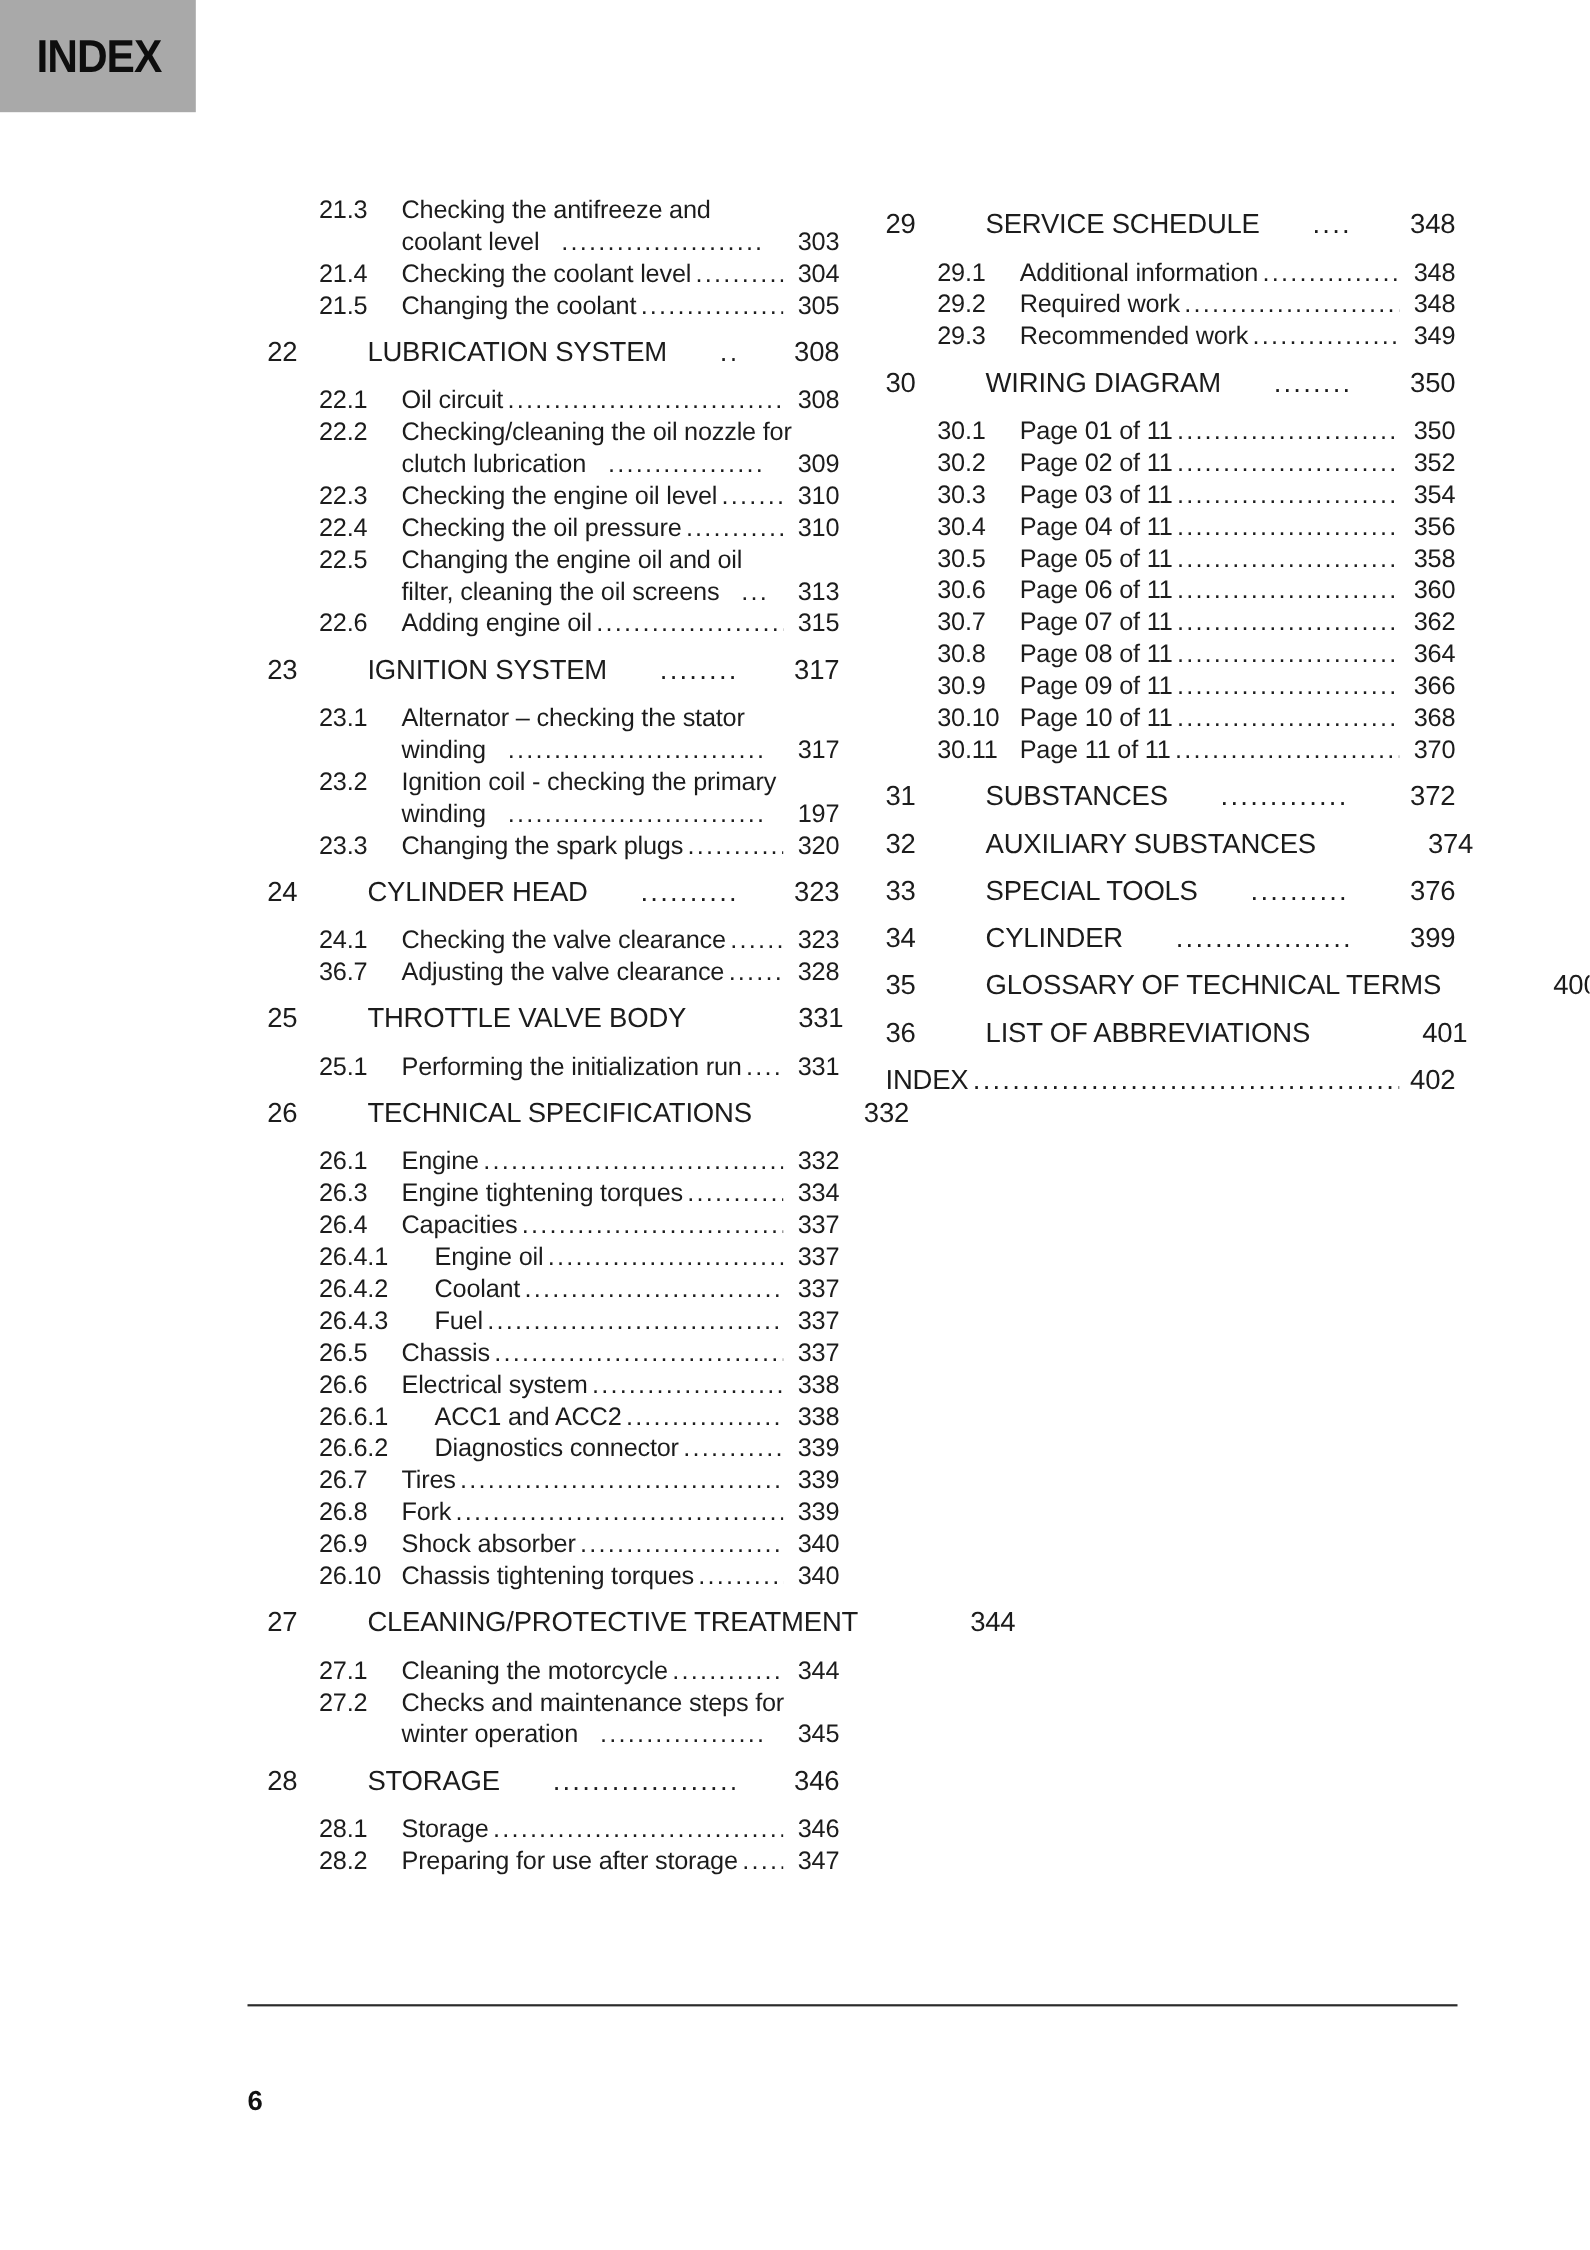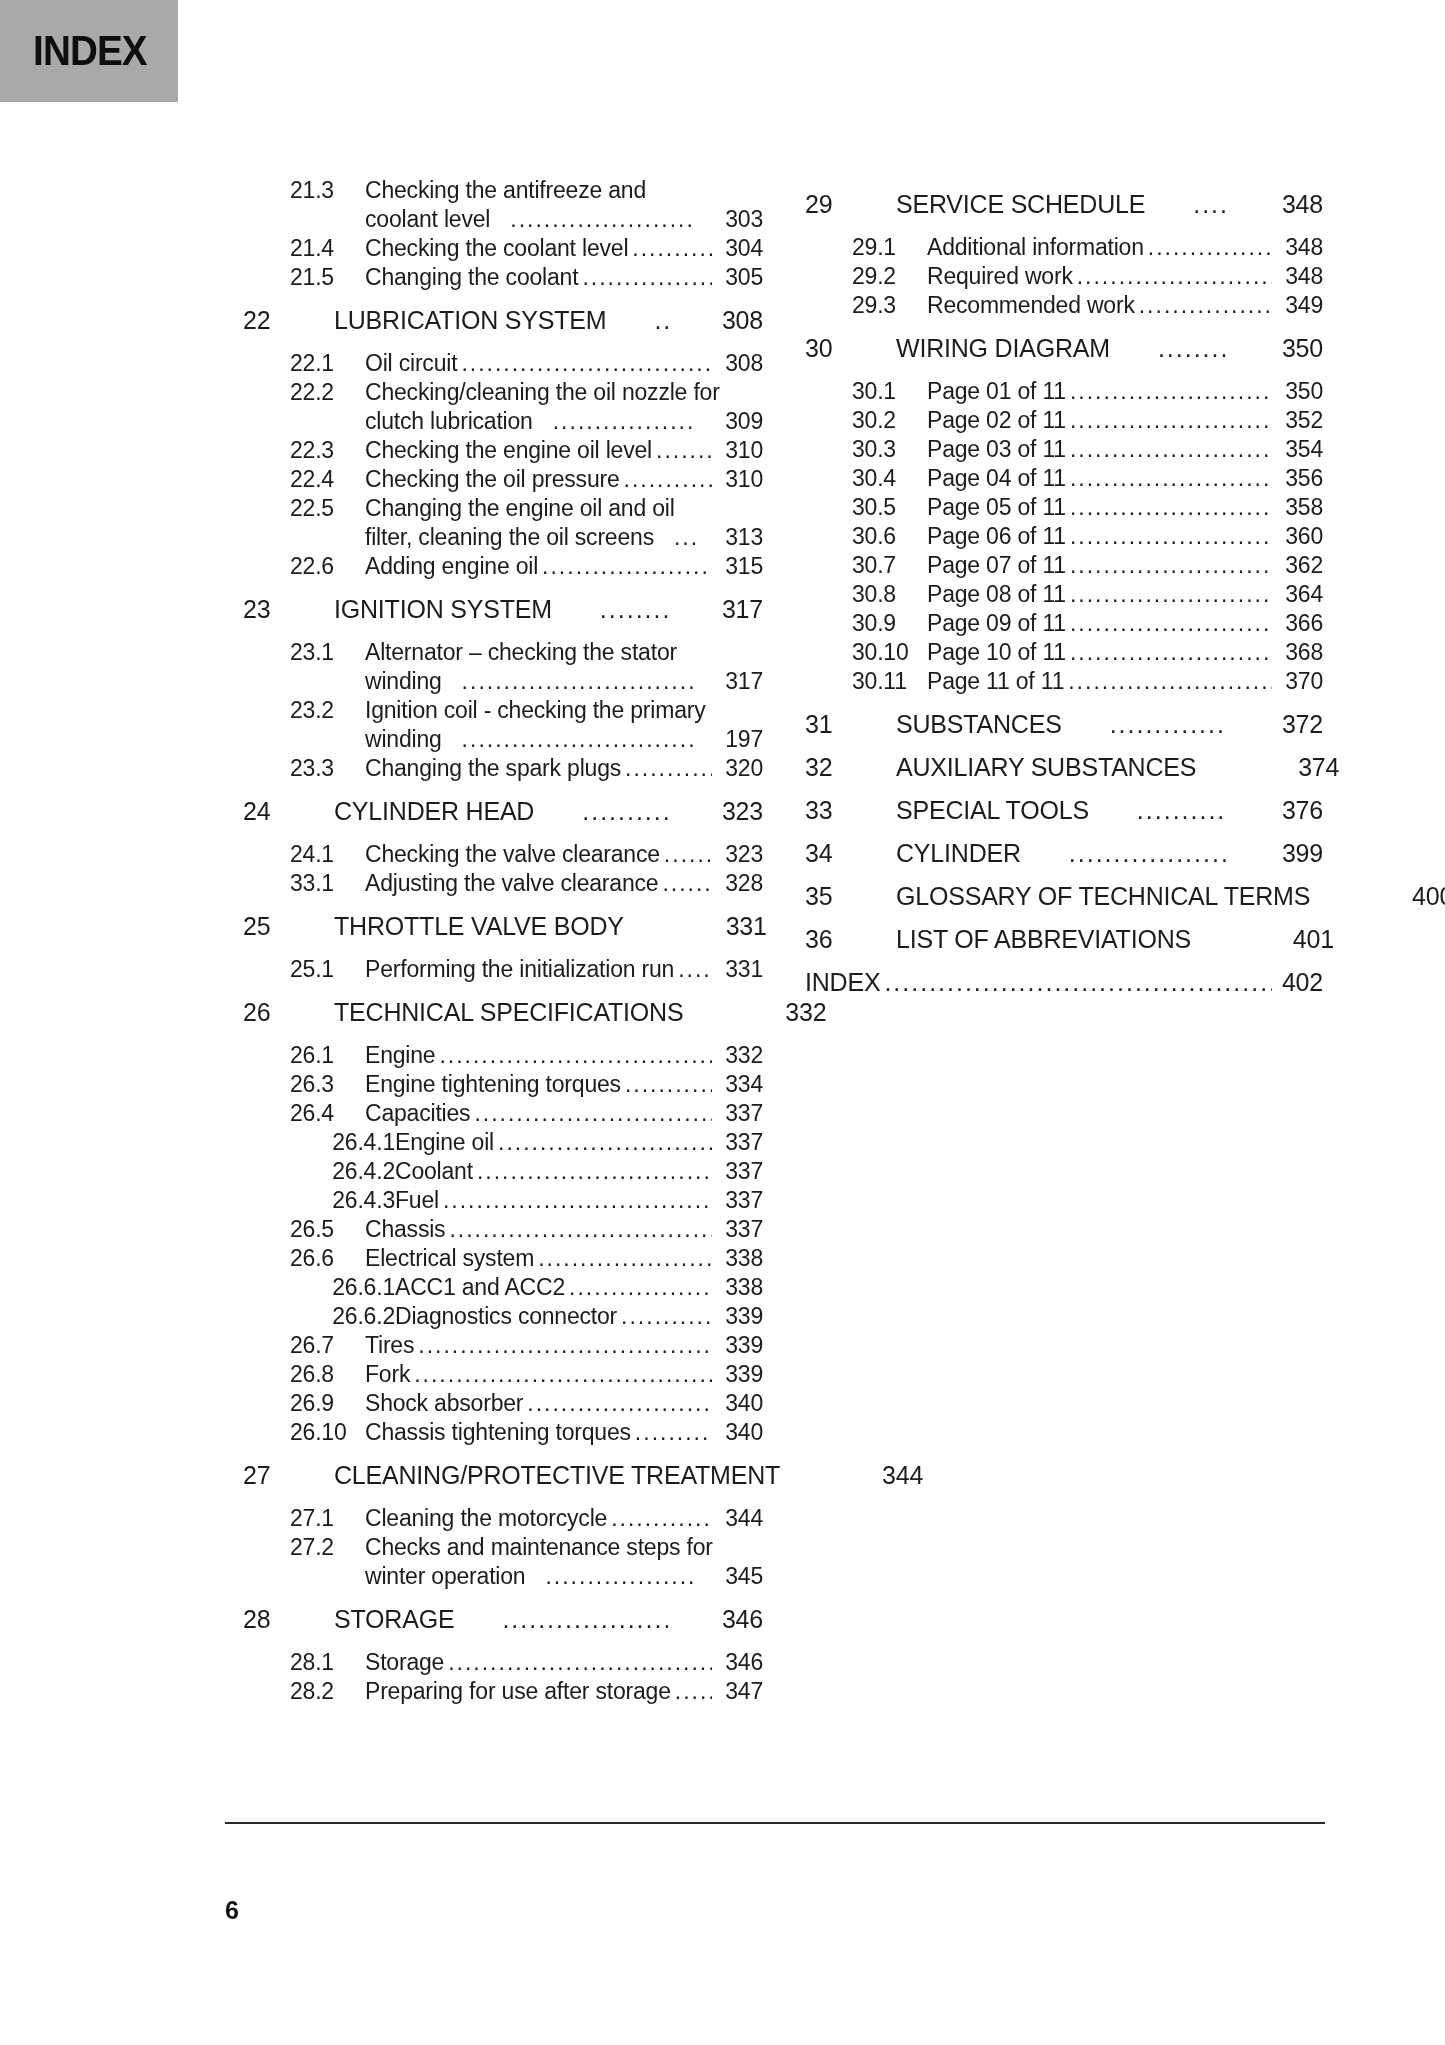--- a/index.html
+++ b/index.html
@@ -65,21 +65,21 @@
     flex: 0 0 auto;
     width: 44px;
     text-align: right;
     white-space: nowrap;
   }
   .row-head   { font-size: 25px; margin: 14px 0; gap: 44px; }
   .row-head .num   { width: 47px; }
   .row-sub    { padding-left: 47px; }
   .row-sub .num    { width: 75px; }
   .row-subsub { padding-left: 47px; }
-  .row-subsub .num { width: 105px; text-align: right; }
+  .row-subsub .num { width: 105px; }
   .row-cont   { padding-left: 122px; gap: 16px; }
   .row-index  { font-size: 25px; margin: 14px 0; }
 
   .footer-line {
     position: absolute;
     left: 225px; top: 1822px;
     width: 1100px; height: 0;
     border-top: 2px solid #2b2b2b;
   }
   .page-num {
@@ -235,21 +235,21 @@
     </div>
 
     <div class="row row-sub">
       <span class="num">24.1</span>
       <span class="text">Checking the valve clearance</span>
       <span class="leader"></span>
       <span class="page">323</span>
     </div>
 
     <div class="row row-sub">
-      <span class="num">33.1</span>
+      <span class="num">36.7</span>
       <span class="text">Adjusting the valve clearance</span>
       <span class="leader"></span>
       <span class="page">328</span>
     </div>
 
     <div class="row row-head">
       <span class="num">25</span>
       <span class="text">THROTTLE VALVE BODY</span>
       <span class="leader"></span>
       <span class="page">331</span>

